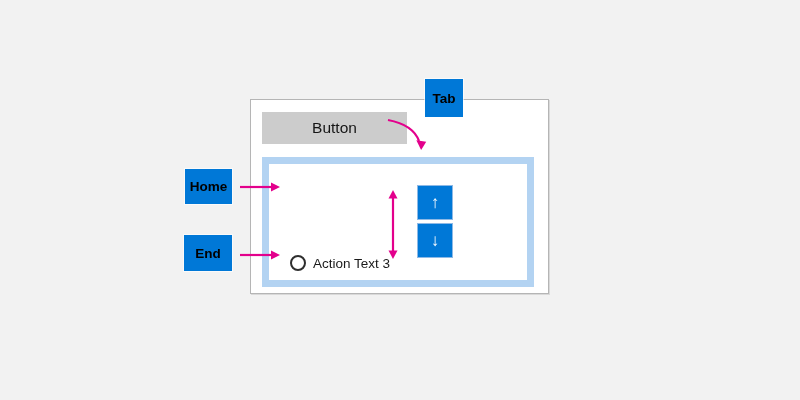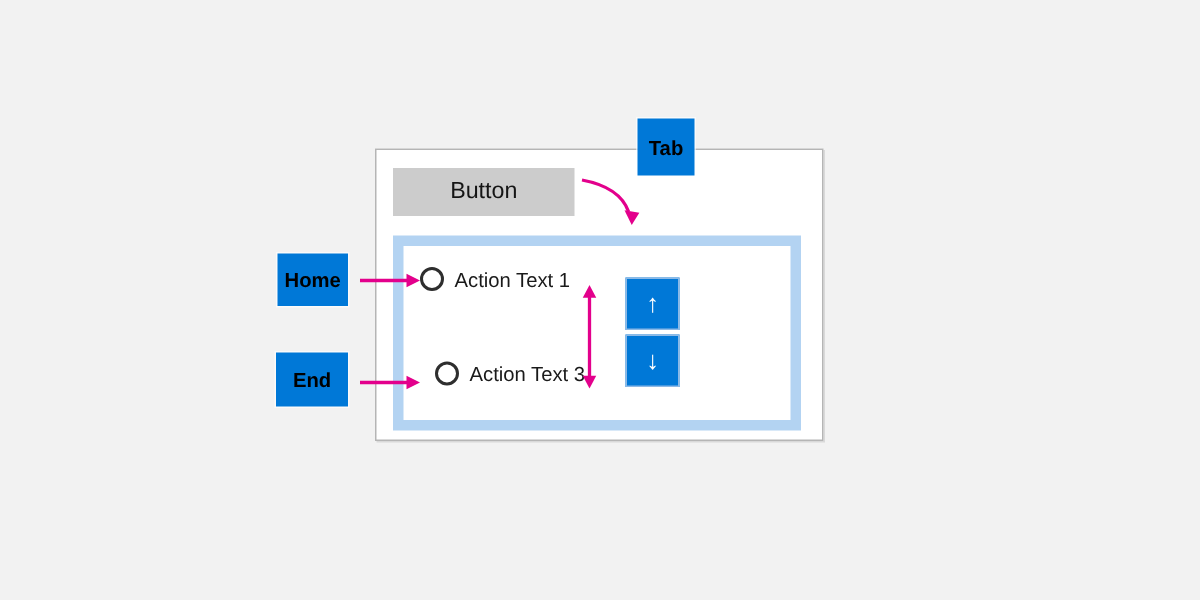--- a/index.html
+++ b/index.html
@@ -21,21 +21,21 @@
     left: 250px; top: 99px;
     width: 297px; height: 193px;
     background: #ffffff;
     border: 1px solid #b5b5b5;
     box-shadow: 1px 1px 0 rgba(0,0,0,0.10);
   }
   
   .gray-button {
     position: absolute;
     left: 262px; top: 112px;
-    width: 121px; height: 32px;
+    width: 145px; height: 32px;
     background: #cccccc;
     display: flex; align-items: center; justify-content: center;
     font-size: 15.5px;
     color: #151515;
   }
   
   .key-box {
     position: absolute;
     background: #0078d7;
     color: #000000;
@@ -58,21 +58,21 @@
   }
   
   .radio-row {
     position: absolute;
     height: 18px;
     display: flex; align-items: center;
     gap: 7px;
   }
   .radio-row.r1 { left: 280px; top: 177px; }
   .radio-row.r2 { left: 283px; top: 210px; }
-  .radio-row.r3 { left: 280px; top: 240px; padding-left: 10px; }
+  .radio-row.r3 { left: 280px; top: 254px; padding-left: 10px; }
   .radio {
     width: 16px; height: 16px;
     box-sizing: border-box;
     border-radius: 50%;
     background: #ffffff;
     border: 2.5px solid #2e2e2e;
     flex: 0 0 auto;
     display: flex; align-items: center; justify-content: center;
   }
   .radio.selected {
@@ -118,24 +118,20 @@
 <div class="canvas">
 
   <div class="outer-panel"></div>
 
   <div class="gray-button">
     <span>Button</span>
   </div>
 
   <div class="inner-panel"></div>
 
-  <div class="radio-row r1">
-    <span class="radio"></span>
-    <span class="radio-label">Action Text 1</span>
-  </div>
   <div class="radio-row r3">
     <span class="radio"></span>
     <span class="radio-label">Action Text 3</span>
   </div>
 
   <button class="spin-button spin-up">
     <span>↑</span>
   </button>
   <button class="spin-button spin-down">
     <span>↓</span>

